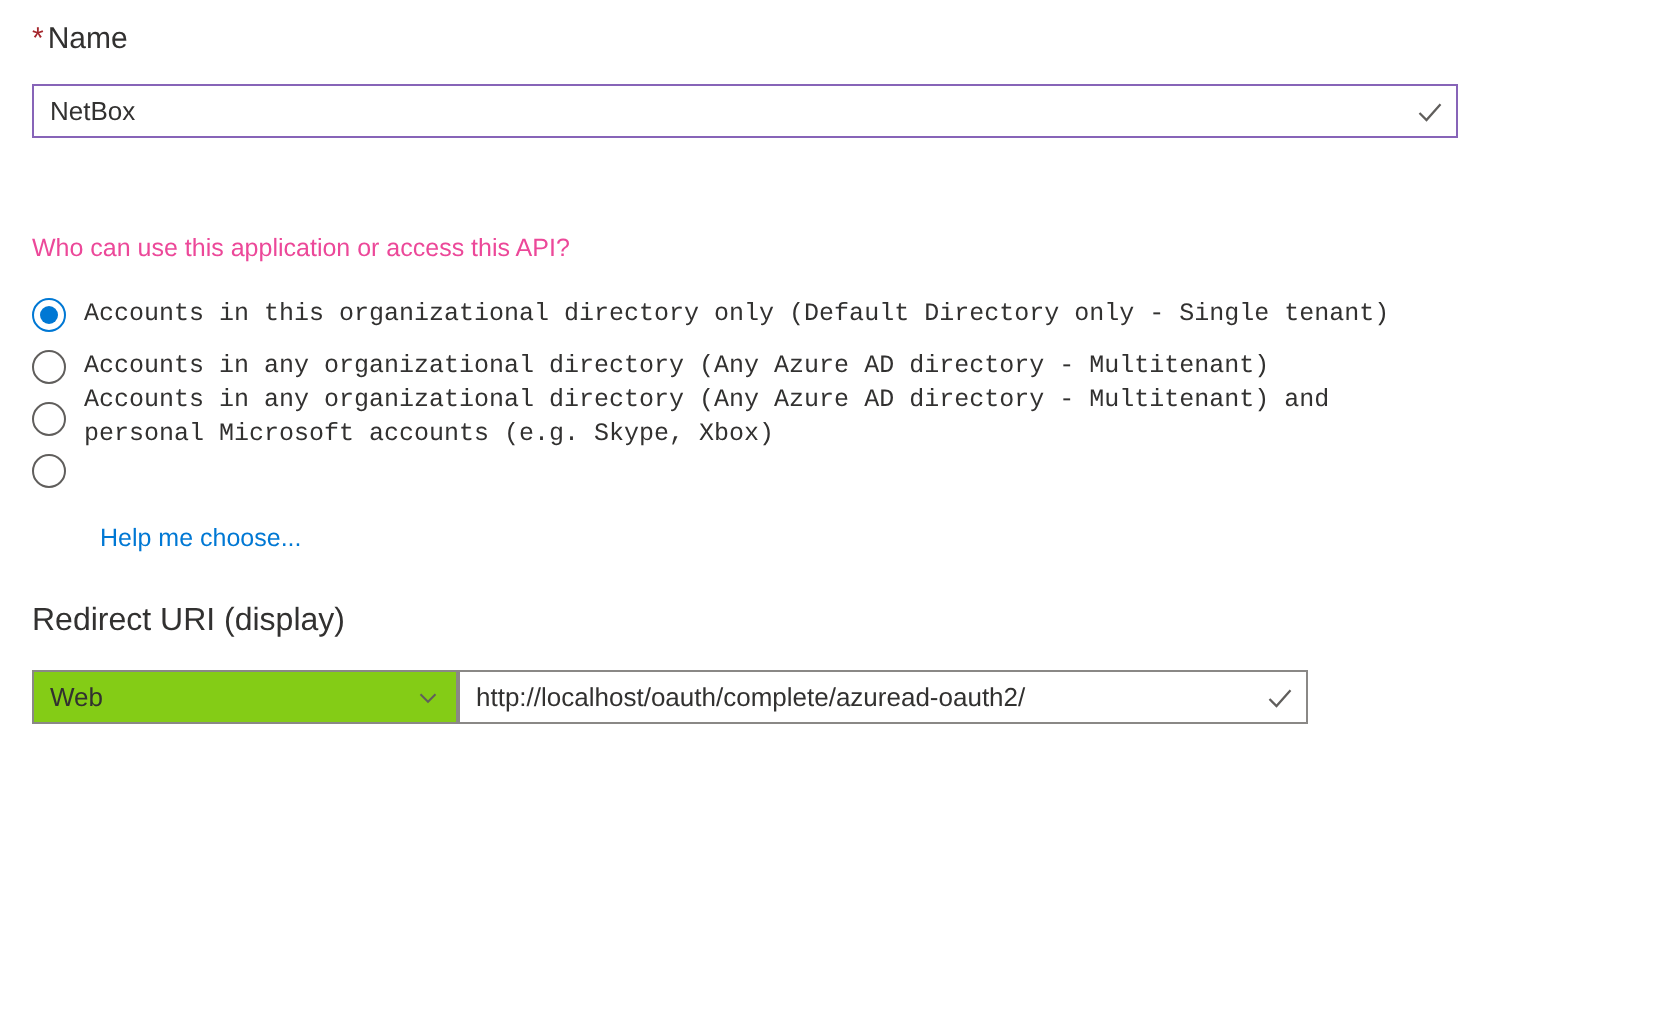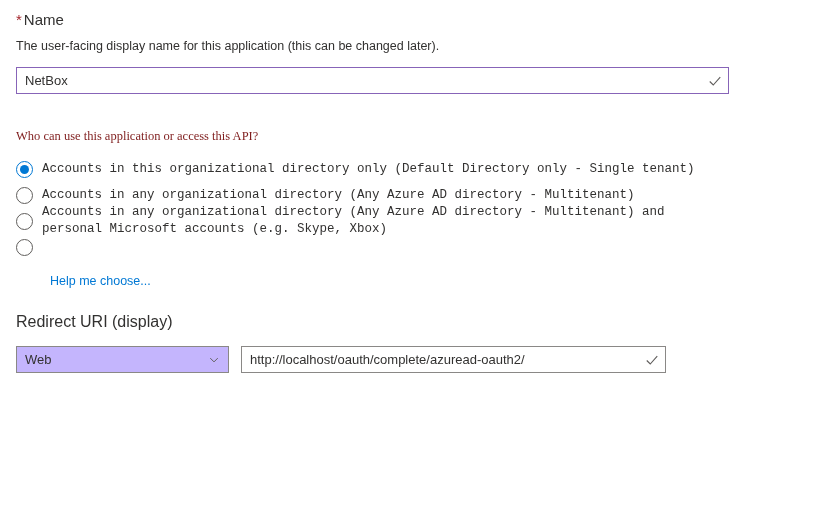--- a/index.html
+++ b/index.html
@@ -77,24 +77,23 @@
 
   
   .heading {
     font-size: 16px;
     color: #323130;
     line-height: 22px;
     font-weight: 400;
   }
   .sub-question {
     font-size: 12.5px;
-    color: #7f1d1d;
+    color: #ec4899;
     line-height: 17px;
-    margin-top: 4px;
-    font-family: Liberation Serif, serif;
+    margin-top: 17px;
   }
 
   
   .radio-list {
     margin-top: 11px;
   }
   .radio-row {
     display: flex;
     align-items: center;
     height: 26px;
@@ -157,41 +156,41 @@
   }
   .dropdown {
     width: 213px;
     height: 27px;
     border: 1px solid #8a8886;
     box-sizing: border-box;
     display: flex;
     align-items: center;
     justify-content: space-between;
     padding: 0 8px 0 8px;
-    background: #c4b5fd;
+    background: #84cc16;
     cursor: pointer;
     gap: 36px;
   }
   .dropdown .dd-value {
     font-size: 13px;
     color: #323130;
   }
   .dropdown .dd-arrow {
     color: #605e5c;
     display: flex;
     align-items: center;
   }
   .uri-input-wrap {
     width: 425px;
     height: 27px;
     border: 1px solid #8a8886;
     box-sizing: border-box;
     display: flex;
     align-items: center;
-    margin-left: 12px;
+    margin-left: 0;
     background: #fff;
   }
   .uri-input-wrap input {
     border: 0;
     outline: none;
     flex: 1 1 auto;
     font-family: "Liberation Sans", sans-serif;
     font-size: 13px;
     color: #323130;
     padding: 0 8px;
@@ -204,21 +203,20 @@
 </style>
 </head>
 <body>
 
 <div class="page">
 
   <div class="section">
     <div class="field-label">
       <span class="req-star">*</span><span>Name</span>
     </div>
-    <div class="field-desc">The user-facing display name for this application (this can be changed later).</div>
     <div class="textbox focused">
       <input type="text" value="NetBox" style="">
       <span class="check-suffix">
         <svg width="14" height="14" viewBox="0 0 16 16" aria-hidden="true">
           <path d="M2 8.6 L6 12.6 L14 3.6" fill="none" stroke="#605e5c" stroke-width="1.3"></path>
         </svg>
       </span>
     </div>
   </div>
 

